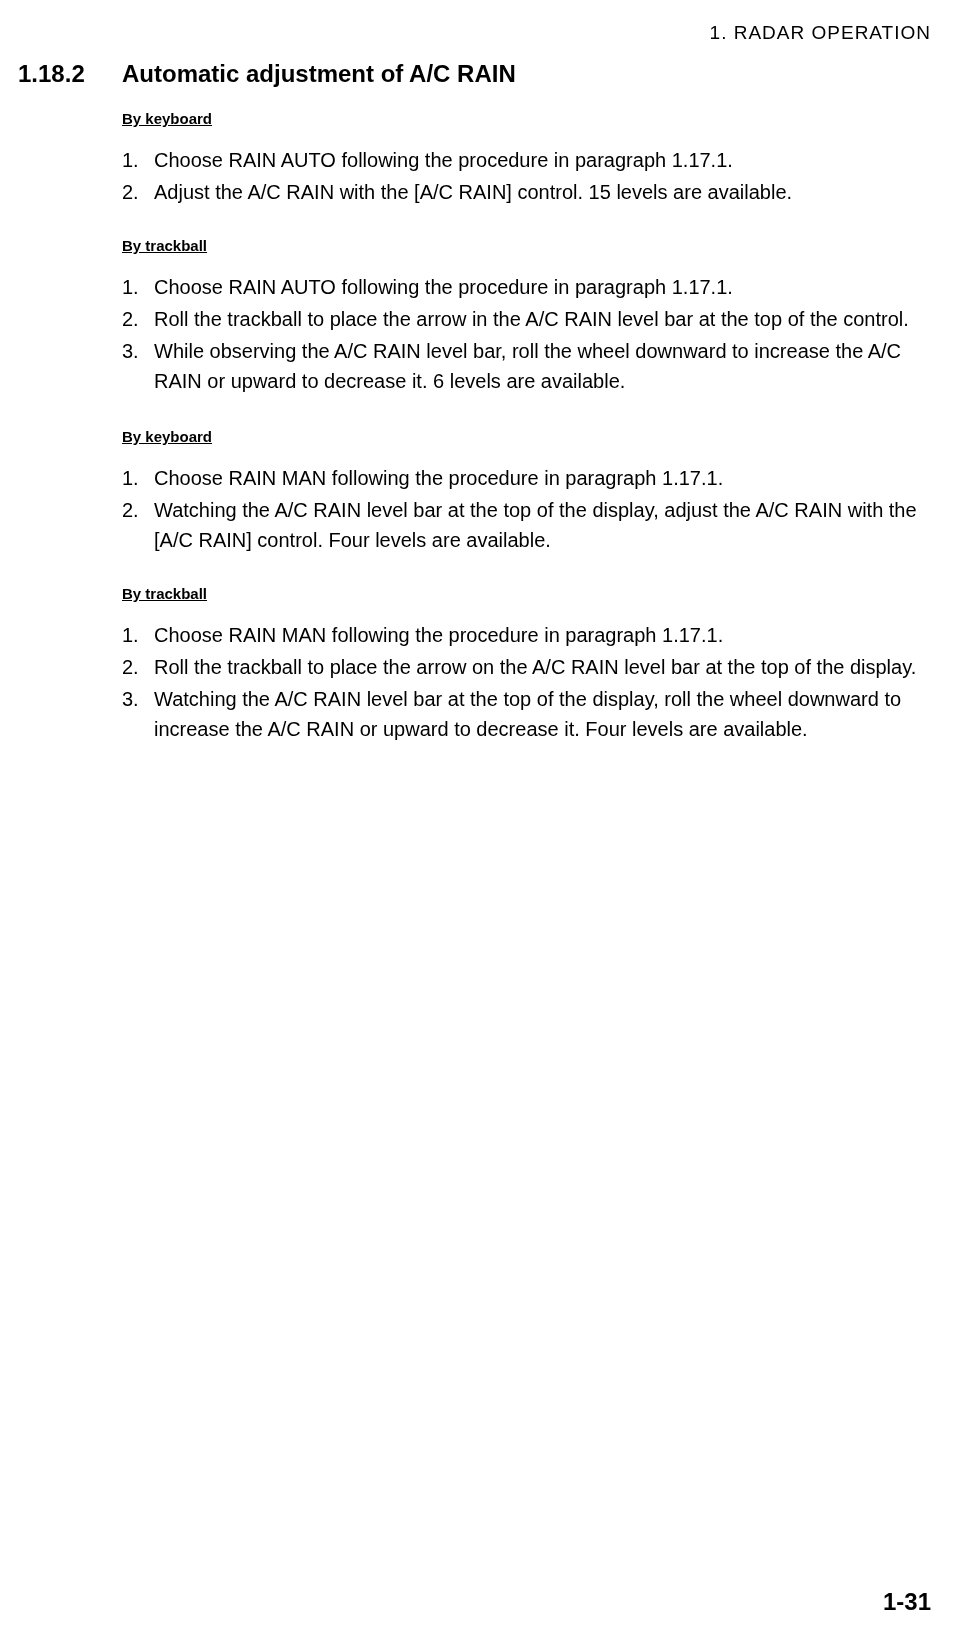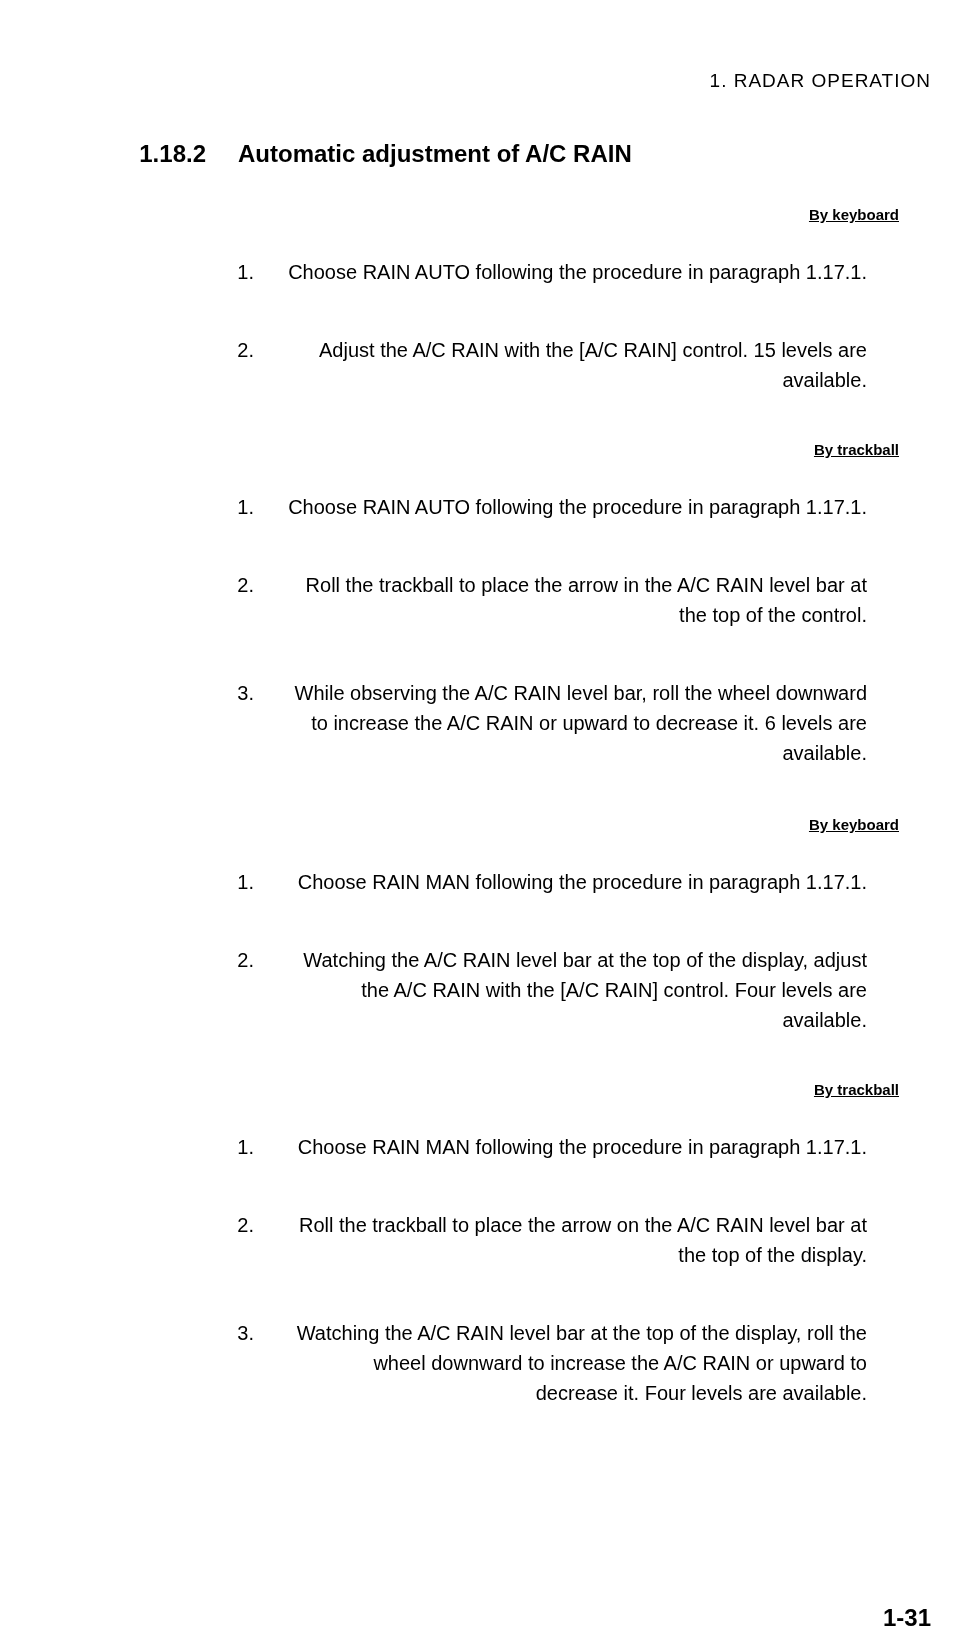--- a/index.html
+++ b/index.html
@@ -1,19 +1,18 @@
 <!DOCTYPE html>
 <html><head>
   <meta charset="utf-8">
   <style>
     * {
-      margin: 16px;
+      margin: 0;
       padding: 0;
       box-sizing: border-box;
-      text-align: right;
     }
     body {
       font-family: Arial, Helvetica, sans-serif;
       background: #ffffff;
       width: 971px;
       height: 1632px;
       position: relative;
       color: #000;
     }
     .page-header {
@@ -25,20 +24,21 @@
     }
     .content {
       position: absolute;
       top: 60px;
       left: 0;
       right: 40px;
       padding-right: 0;
     }
     .section {
       margin-bottom: 32px;
+      padding-left: 12px;
     }
     .section-heading {
       display: flex;
       align-items: baseline;
       margin-bottom: 22px;
     }
     .section-number {
       font-size: 24px;
       font-weight: bold;
       width: 110px;

